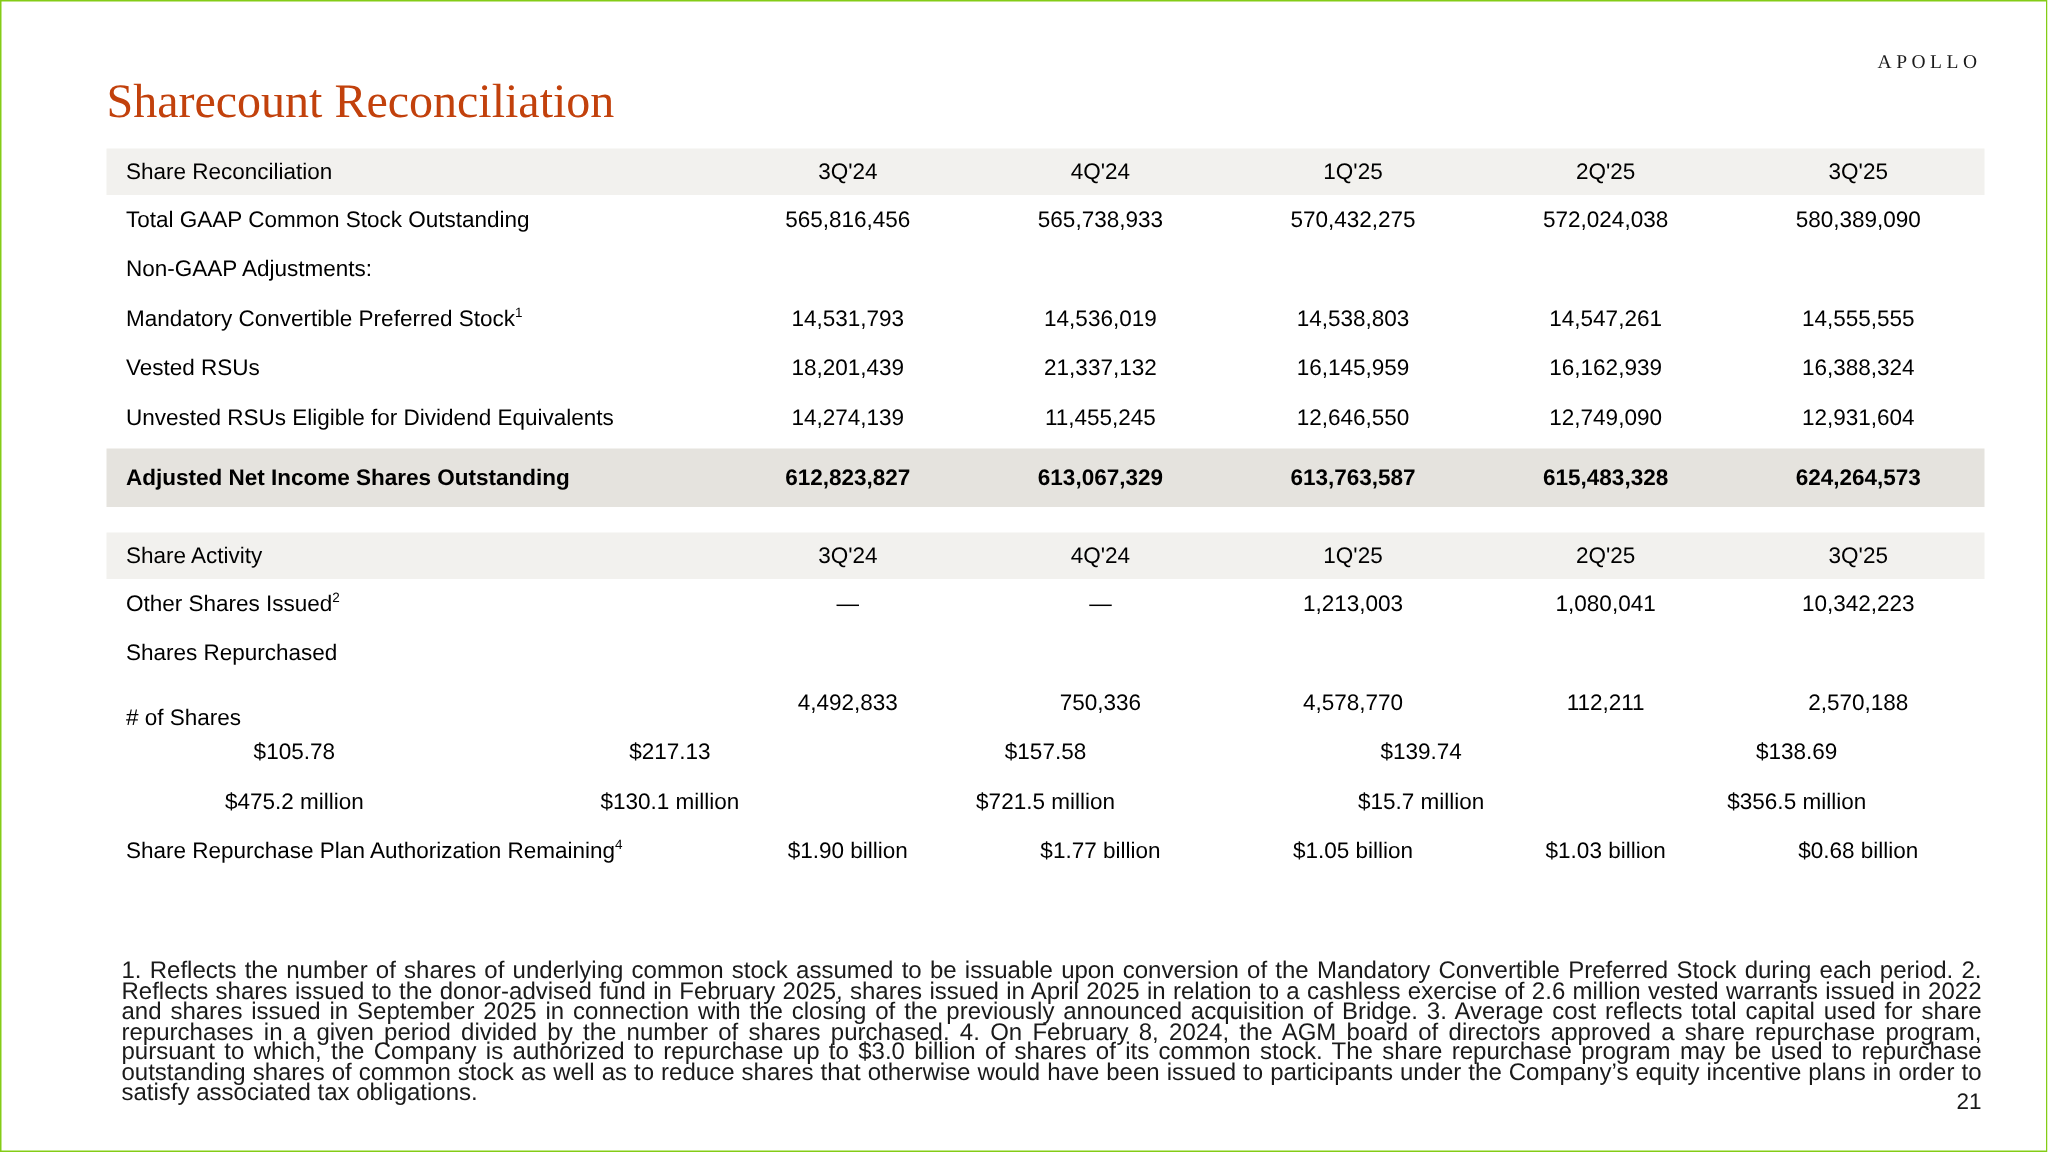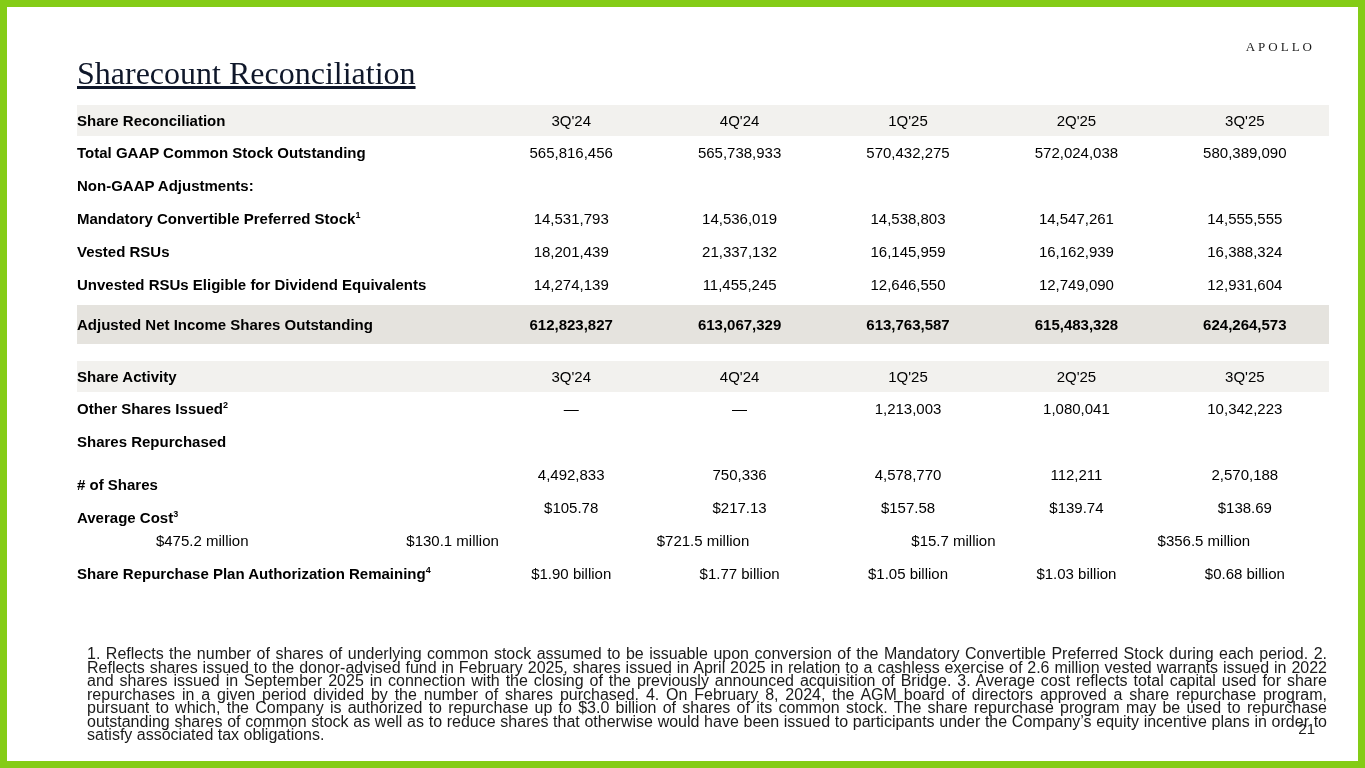--- a/index.html
+++ b/index.html
@@ -1,44 +1,44 @@
 <!DOCTYPE html>
 <html><head>
 <meta charset="utf-8">
 <style>
   html,body { margin:0; padding:0; background:#ffffff; }
   .slide {
     position:relative;
     width:1365px; height:768px;
     background:#ffffff;
-    border:7px solid #84cc16;
+    border:1px solid #84cc16;
     box-sizing:border-box;
     font-family:"Liberation Sans", sans-serif;
     color:#000;
     overflow:hidden;
   }
   .logo {
     position:absolute; top:32px; right:43px;
     font-family:"Liberation Serif", serif;
     font-size:13px; letter-spacing:3px; color:#1b1b1b;
   }
   .title {
     position:absolute; left:70px; top:48px;
     font-family:"Liberation Serif", serif;
-    font-size:32px; font-weight:400; color:#0f172a;text-decoration:underline;
+    font-size:32px; font-weight:400; color:#c2410c;
   }
   .tables {
     position:absolute; left:70px; top:98px; width:1252px;
   }
   .trow {
     display:flex; align-items:center;
     height:33px; font-size:15px;
   }
   .thead { background:#f2f1ee; height:31px; }
-  .cell.label { width:410px; padding-left:0; box-sizing:border-box;font-weight:bold; }
+  .cell.label { width:410px; padding-left:13px; box-sizing:border-box; }
   .cell.num { flex:1; text-align:center; }
   .ind1 { padding-left:20px; }
   .ind2 { padding-left:36px;margin-top:20px; }
   .total-row { background:#e5e3de; font-weight:bold; height:39px; margin-top:4px; }
   .table-gap { height:17px; }
   sup { font-size:9px; line-height:0; }
   .footnotes {
     position:absolute; left:80px; top:640px; width:1240px;
     font-size:16px; line-height:13.5px; text-align:justify; color:#1a1a1a;
   }
@@ -156,21 +156,20 @@
       <div class="trow">
         <div class="cell label ind2"><span># of Shares</span></div>
         <div class="cell num">4,492,833</div>
         <div class="cell num">750,336</div>
         <div class="cell num">4,578,770</div>
         <div class="cell num">112,211</div>
         <div class="cell num">2,570,188</div>
       </div>
 
       <div class="trow">
-        <div class="cell label ind2"><span>Average Cost</span><sup>3</sup></div>
         <div class="cell num">$105.78</div>
         <div class="cell num">$217.13</div>
         <div class="cell num">$157.58</div>
         <div class="cell num">$139.74</div>
         <div class="cell num">$138.69</div>
       </div>
 
       <div class="trow">
         <div class="cell num">$475.2 million</div>
         <div class="cell num">$130.1 million</div>

